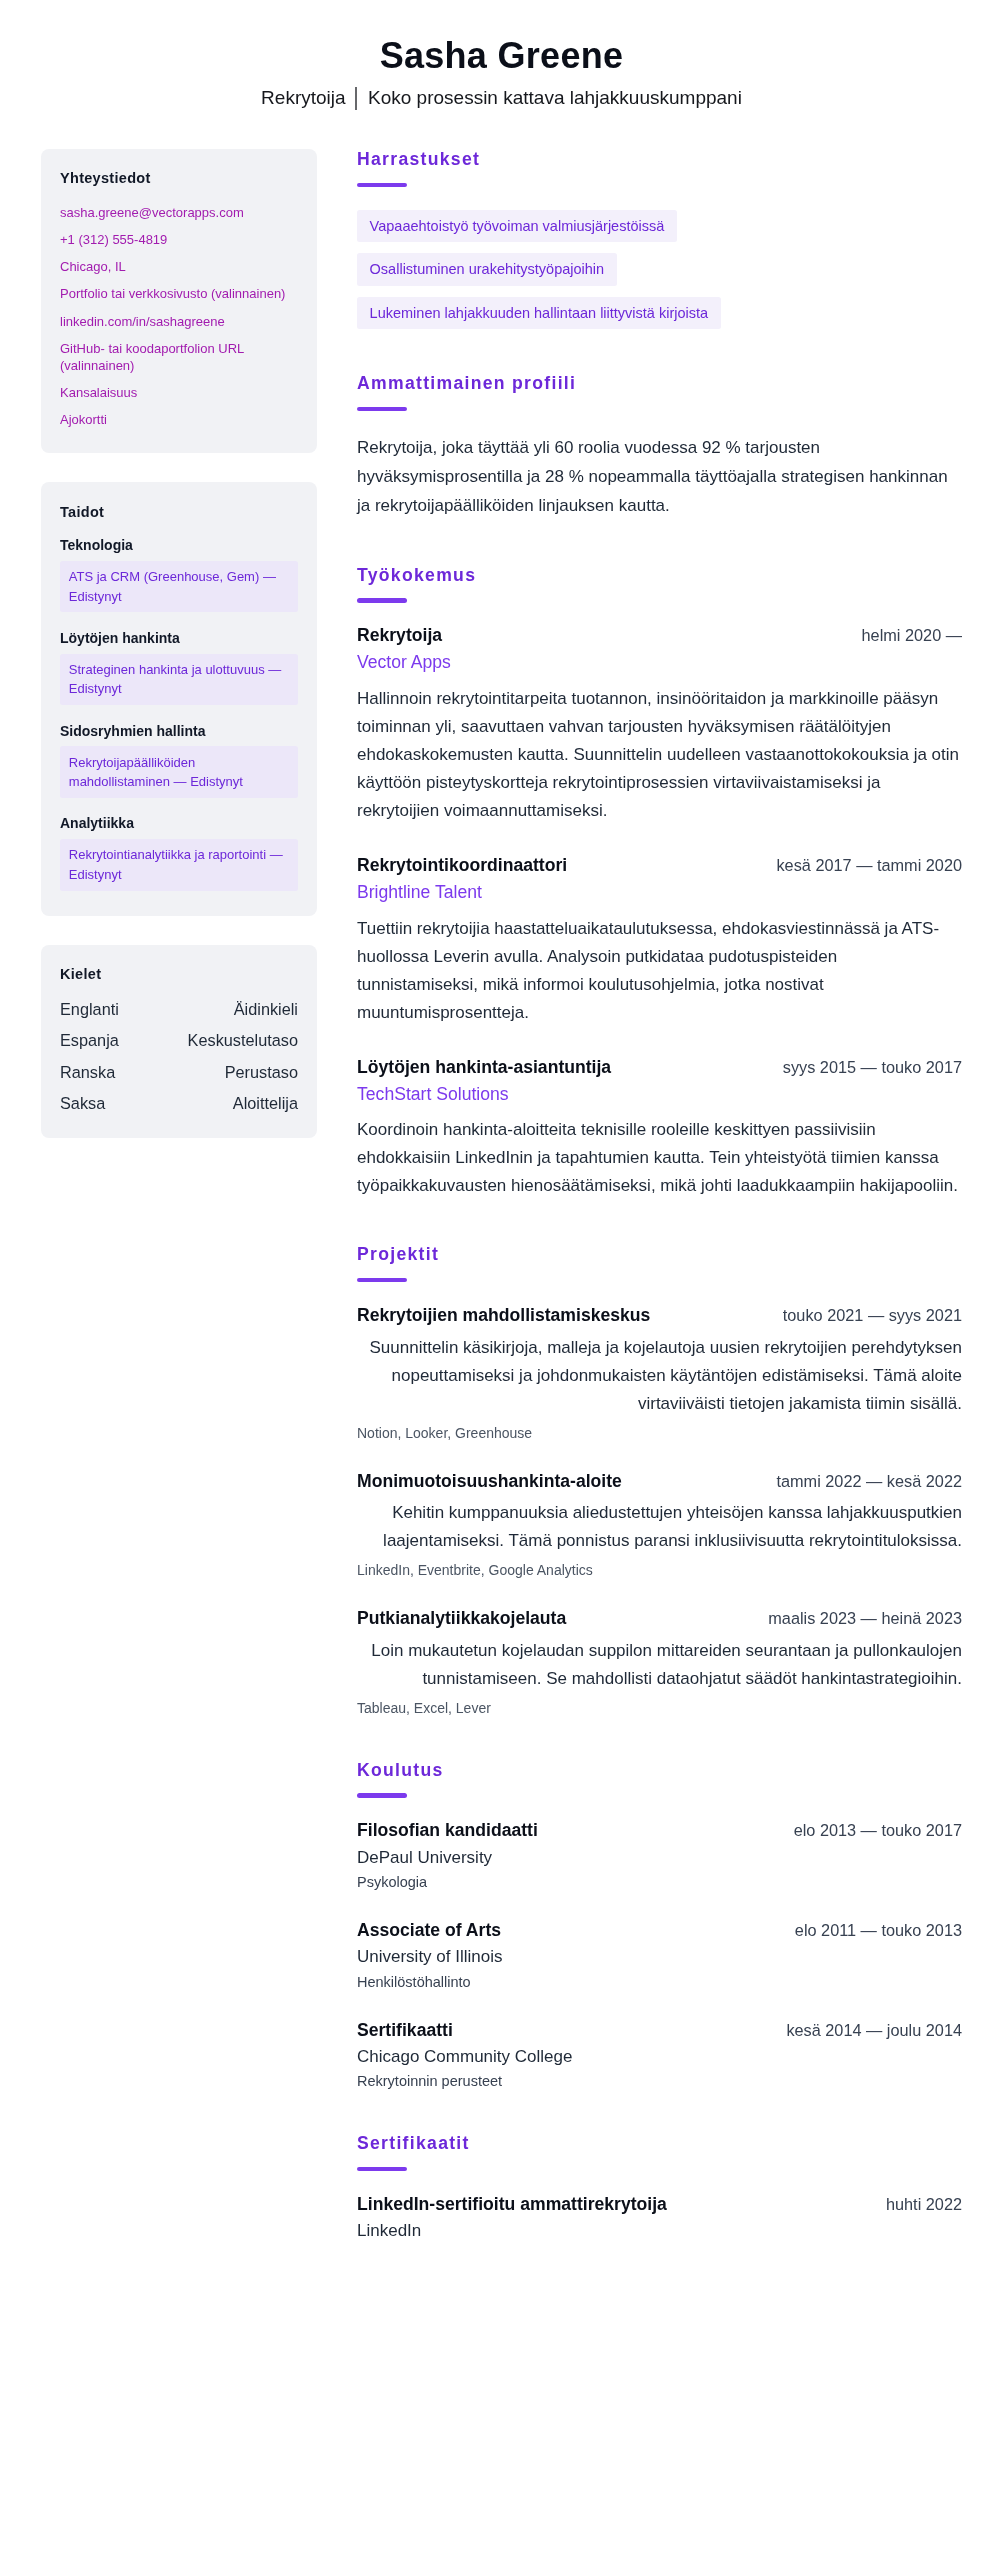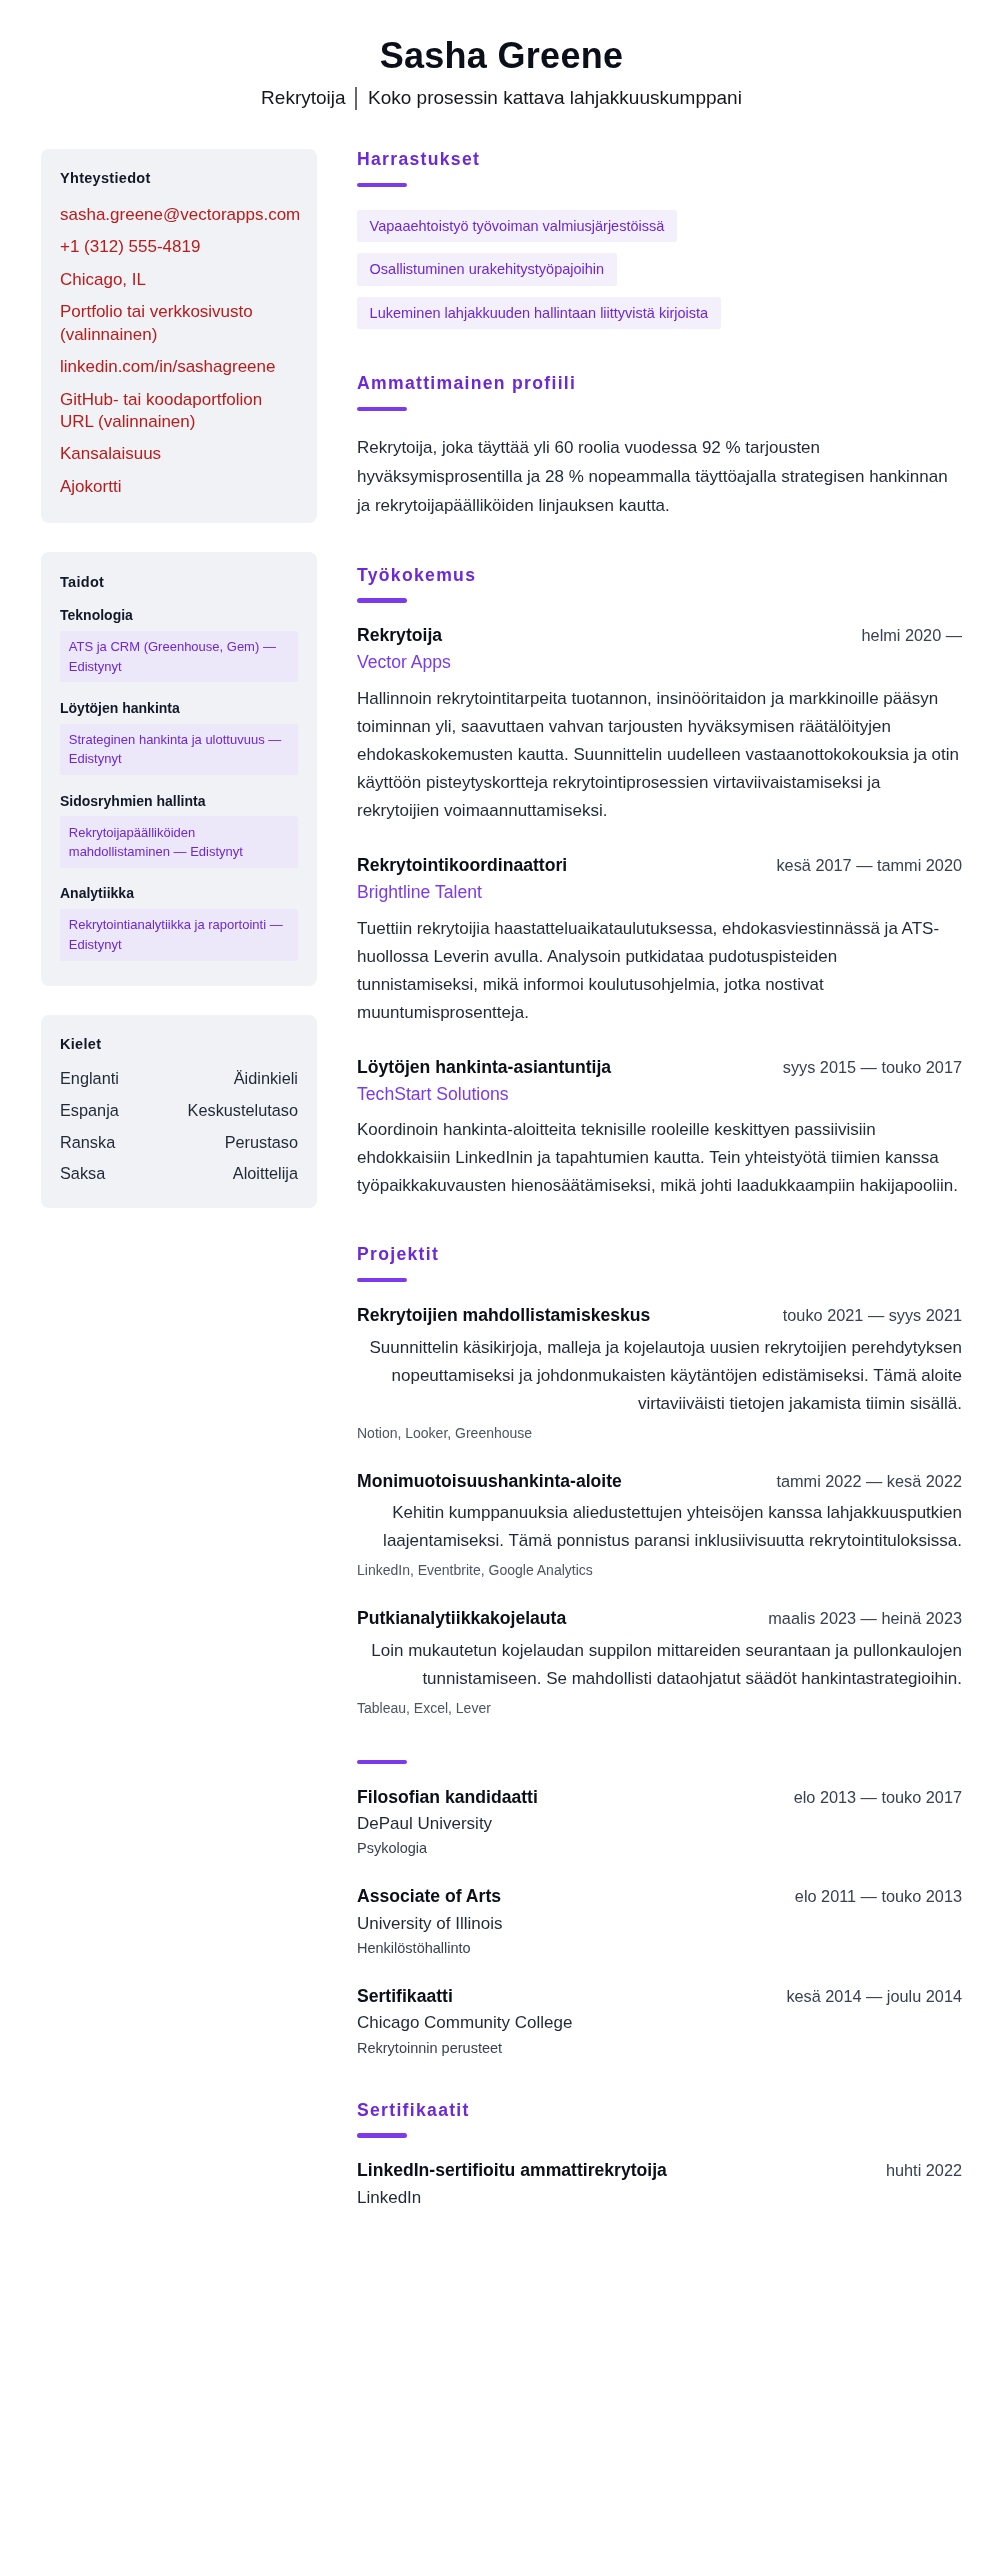--- a/index.html
+++ b/index.html
@@ -19,21 +19,21 @@
   .hdr-subtitle { font-size:19px; color:#16181d; margin-top:10px; }
 
   
   .columns { display:flex; gap:40px; margin-top:40px; align-items:flex-start; }
 
   
   .sidebar { flex:0 0 276px; width:276px; }
   .side-box { background:#f1f2f5; border-radius:8px; padding:21.4px 19px 25px; margin-bottom:29px; }
   .side-box:last-child { margin-bottom:8px; }
   .side-title { font-size:14.5px; font-weight:700; color:#111827; letter-spacing:0.3px; margin-bottom:17.6px; }
-  .contact-item { font-size:17px; line-height:1.32; color:#b91c1c; margin-bottom:10px; }
+  .contact-item { font-size:13px; line-height:1.32; color:#a21caf; margin-bottom:10px; }
   .contact-item:last-child { margin-bottom:0; }
 
   .skill-group + .skill-group { margin-top:17.6px; }
   .skill-cat { font-size:14px; font-weight:700; color:#111827; margin-bottom:7.5px; }
   .skill-pill { background:#ece7f9; color:#6d28d9; font-size:13px; line-height:1.5;
                 padding:6.3px 8.8px; border-radius:2.5px; }
 
   .lang-row { display:flex; justify-content:space-between; align-items:baseline;
               font-size:16.3px; color:#1f2937; margin-bottom:12.6px; }
   .lang-row:last-child { margin-bottom:0; }
@@ -218,20 +218,21 @@
               <div class="entry-date">maalis 2023 — heinä 2023</div>
             </div>
             <div class="entry-desc tight">Loin mukautetun kojelaudan suppilon mittareiden seurantaan ja pullonkaulojen tunnistamiseen. Se mahdollisti dataohjatut säädöt hankintastrategioihin.</div>
             <div class="entry-tools">Tableau, Excel, Lever</div>
           </div>
 
         </div>
       </div>
 
       <div class="section">
+        <div class="sec-title">Koulutus</div>
         <div class="sec-rule"></div>
         <div class="sec-body">
 
           <div class="entry">
             <div class="entry-head">
               <div class="entry-title">Filosofian kandidaatti</div>
               <div class="entry-date">elo 2013 — touko 2017</div>
             </div>
             <div class="edu-school">DePaul University</div>
             <div class="edu-field">Psykologia</div>

